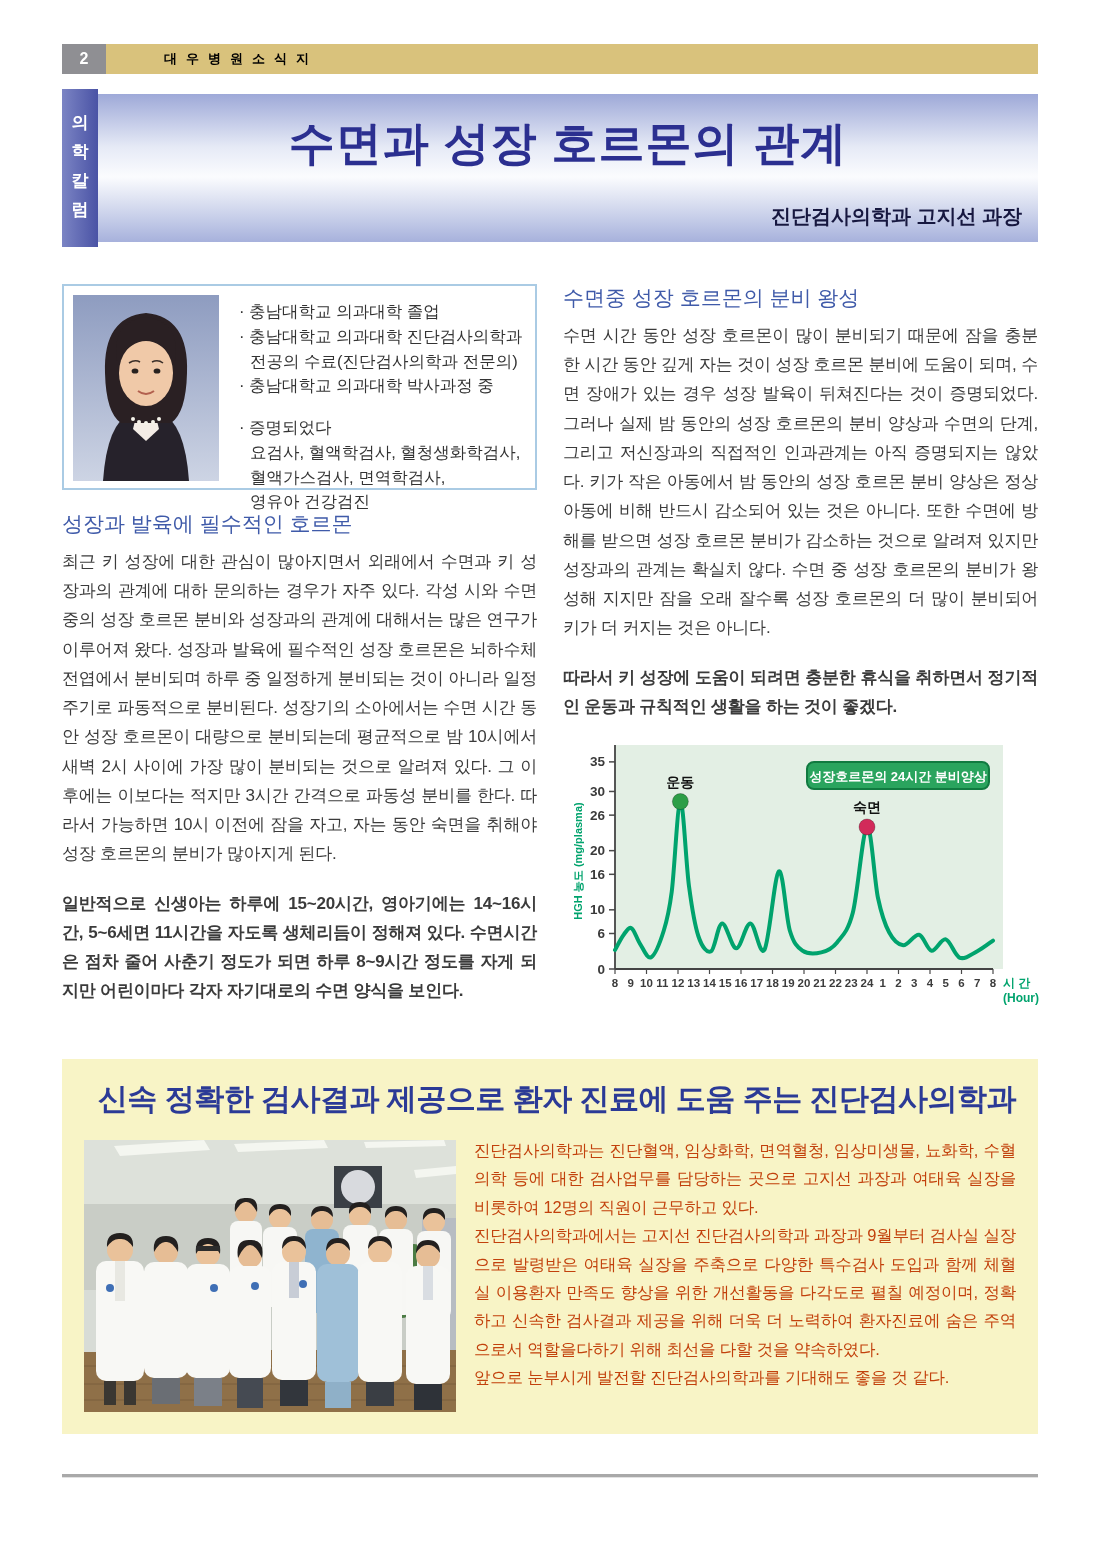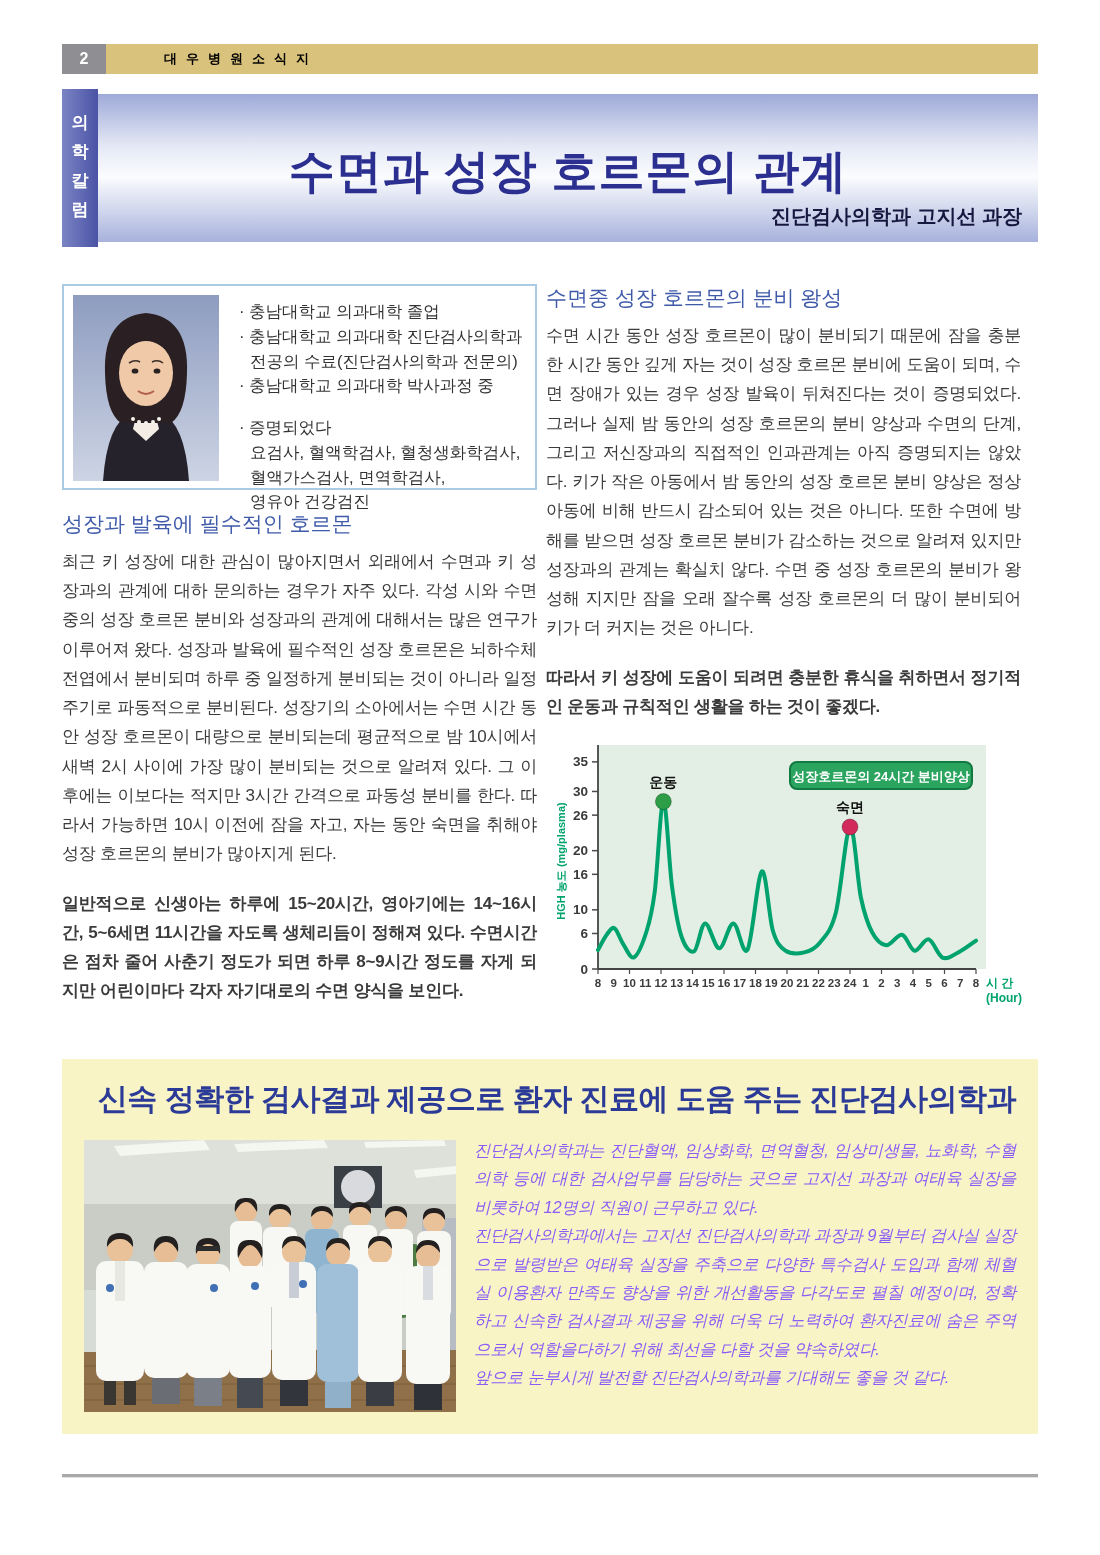--- a/index.html
+++ b/index.html
@@ -17,26 +17,26 @@
   
   .banner{margin-top:20px;position:relative;height:148px;}
   .tab{position:absolute;left:0;top:-5px;width:36px;height:158px;z-index:2;
        background:linear-gradient(to right,#7b84c4,#4a53a5);
        color:#fff;font-size:17px;font-weight:bold;
        writing-mode:vertical-rl;text-orientation:upright;letter-spacing:12px;
        display:flex;justify-content:flex-start;align-items:center;
        padding-top:12px;box-sizing:border-box;}
   .grad{margin-left:36px;height:100%;position:relative;
         background:linear-gradient(180deg,#9ea9d8 0%,#e6eaf6 36%,#fbfcfe 56%,#c2cae7 86%,#a7b1dc 100%);}
-  .banner-title{text-align:center;padding-top:47px;font-size:46px;font-weight:900;
+  .banner-title{text-align:center;padding-top:19px;font-size:46px;font-weight:900;
                 color:#2b2f90;letter-spacing:1px;}
   .banner-author{position:absolute;right:16px;bottom:12px;font-size:20px;font-weight:bold;color:#16173f;}
 
   
-  .cols{margin-top:42px;display:flex;gap:9px;}
+  .cols{margin-top:42px;display:flex;gap:26px;}
   .col{width:475px;}
   .profile{border:2px solid #aacbe4;box-sizing:border-box;display:flex;gap:20px;
            padding:9px;height:206px;background:#fff;}
   .pphoto{width:146px;height:186px;flex:0 0 146px;}
   .creds{font-size:16.5px;color:#333;line-height:1.5;padding-top:4px;}
   .creds .cont{padding-left:11px;}
   .creds .gap{height:17px;}
   .h-blue{color:#3f5aa9;font-size:21px;font-weight:normal;margin:20px 0 9px;}
   .h-blue.first{margin-top:0;}
   p.body{font-size:17px;line-height:1.72;color:#3b3b3b;text-align:justify;margin:0;letter-spacing:-0.2px;}
@@ -49,21 +49,21 @@
   .xtick{font-size:11.5px;font-weight:bold;fill:#3c3c3c;}
   .ann{font-size:14px;font-weight:bold;fill:#111;}
   .badgetxt{font-size:13px;font-weight:bold;fill:#ffffff;}
   .ylab{font-size:11px;font-weight:bold;fill:#00a36d;}
   .xlab{font-size:12px;font-weight:bold;fill:#00a36d;}
 
   
   .yellow{margin-top:26px;background:#f8f4c6;padding:16px 22px 18px;display:flow-root;}
   .ytitle{text-align:right;color:#2b3a96;font-size:30px;font-weight:900;margin:4px 0 16px;letter-spacing:-0.5px;}
   .gphoto{float:left;width:372px;height:272px;margin:4px 18px 4px 0;}
-  .ybody{font-size:16.5px;line-height:1.72;color:#8b5cf6;text-align:justify;margin:0;letter-spacing:-0.2px;font-style:italic;}
+  .ybody{font-size:16.5px;line-height:1.72;color:#c2410c;text-align:justify;margin:0;letter-spacing:-0.2px;}
   .ybody b{font-weight:bold;}
 
   .bottom-rule{margin:40px 62px 0;height:3px;background:#a9a9a9;border-bottom:1px solid #e2e2e2;}
 </style>
 </head>
 <body>
 
 <div class="page">
   <div class="inner">
 

